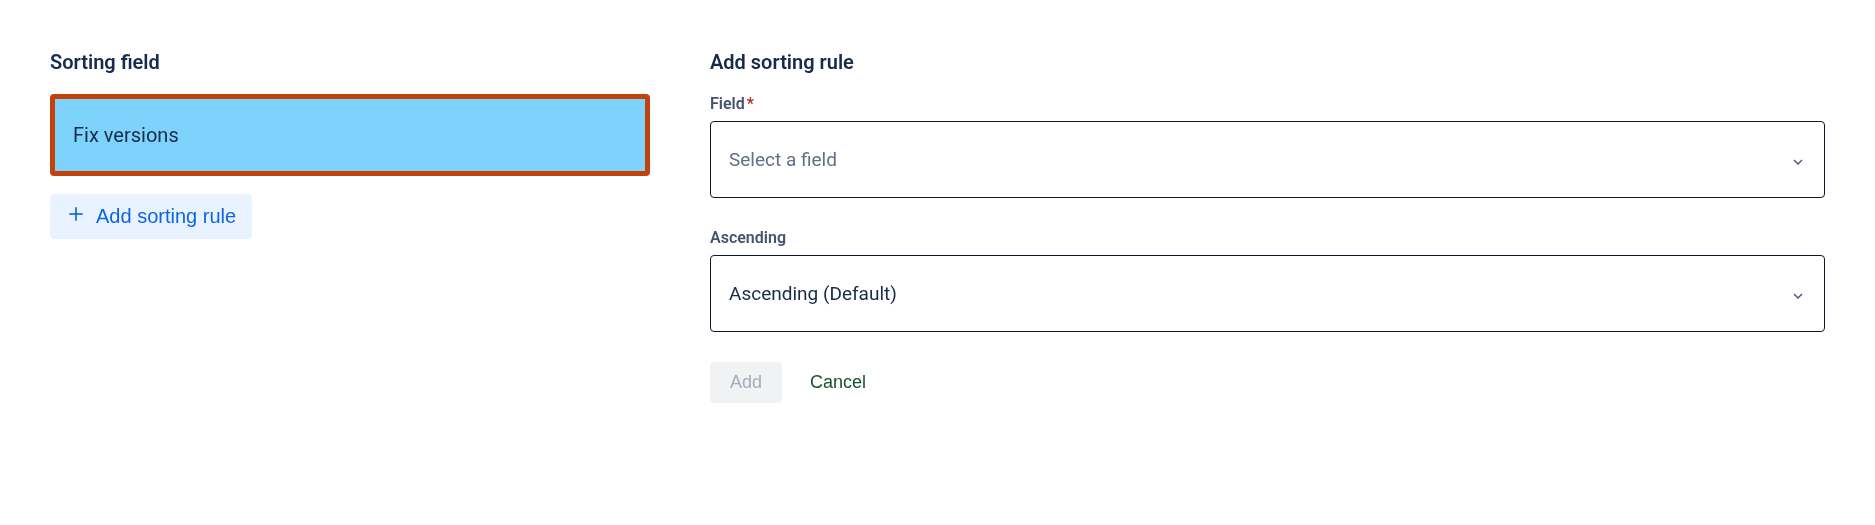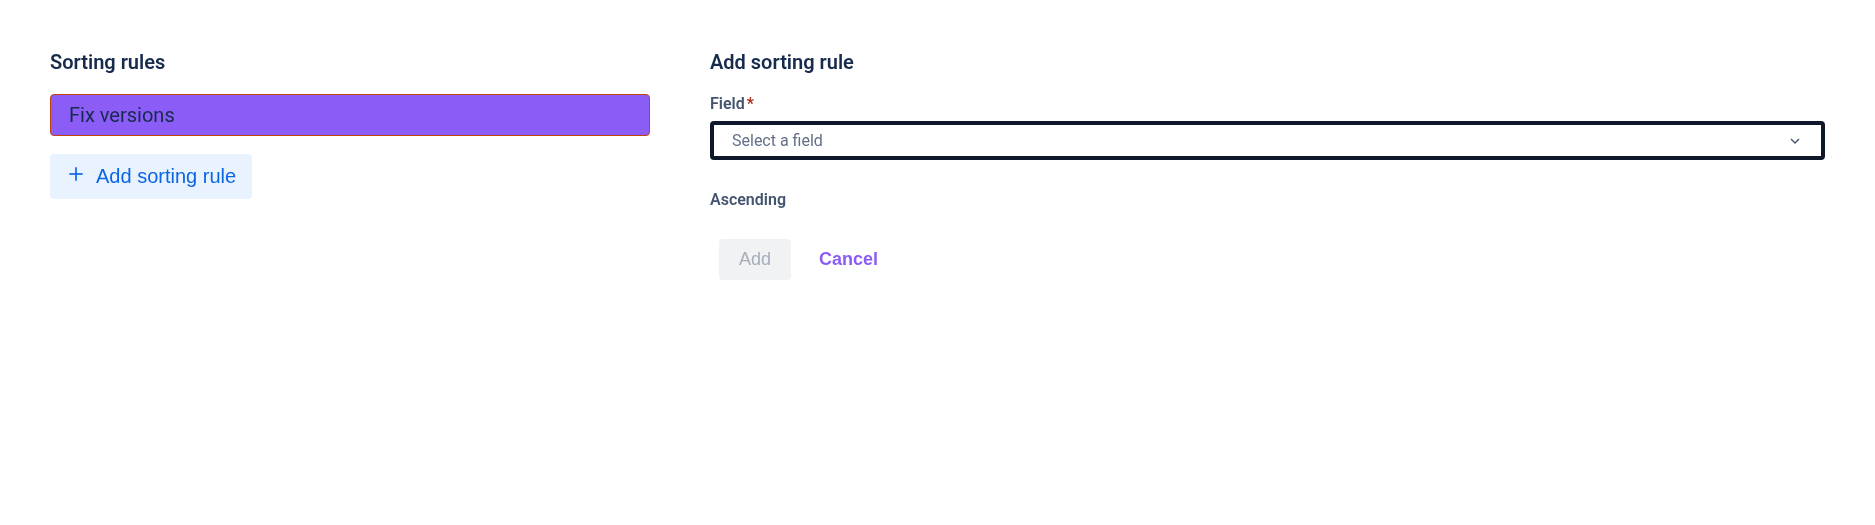--- a/index.html
+++ b/index.html
@@ -26,26 +26,26 @@
       flex: 1;
       min-width: 0;
     }
     .section-heading {
       font-size: 20px;
       font-weight: 600;
       color: #172B4D;
       margin-bottom: 20px;
     }
     .rule-card {
-      border: 1px solid #c2410c;
+      border: 5px solid #c2410c;
       border-radius: 4px;
-      padding: 8px 18px;
+      padding: 24px 18px;
       font-size: 20px;
       color: #172B4D;
-      background: #8b5cf6;
+      background: #7dd3fc;
       margin-bottom: 18px;
     }
     .add-rule-link {
       display: inline-flex;
       align-items: center;
       gap: 10px;
       background: #E9F2FF;
       color: #0C66E4;
       border: none;
       border-radius: 4px;
@@ -71,24 +71,24 @@
       display: block;
     }
     .required-asterisk {
       color: #AE2A19;
       margin-left: 2px;
     }
     .select-control {
       display: flex;
       align-items: center;
       justify-content: space-between;
-      border: 4px solid #0f172a;
+      border: 1px solid #0f172a;
       border-radius: 4px;
-      padding: 6px 18px;
-      font-size: 16px;
+      padding: 26px 18px;
+      font-size: 19px;
       background: #fff;
       cursor: pointer;
       width: 100%;
     }
     .select-placeholder {
       color: #626F86;
     }
     .select-value {
       color: #172B4D;
     }
@@ -102,48 +102,47 @@
       height: 16px;
       stroke: #44546F;
       stroke-width: 2;
       fill: none;
     }
     .actions {
       display: flex;
       align-items: flex-end;
       gap: 24px;
       margin-top: 28px;
-      margin-left: 9px;
     }
     .btn-add {
       background: #F1F2F4;
       color: #A5ADBA;
       border: none;
       border-radius: 4px;
       padding: 10px 20px;
       font-size: 18px;
       font-weight: 500;
       cursor: not-allowed;
     }
     .btn-cancel {
       background: transparent;
-      color: #8b5cf6;
+      color: #14532d;
       border: none;
       font-size: 18px;
-      font-weight: 700;
+      font-weight: 400;
       cursor: pointer;
       padding: 10px 4px;
     }
   </style>
 </head>
 <body>
 
 <div class="container">
   <div class="left-panel">
-    <h2 class="section-heading">Sorting rules</h2>
+    <h2 class="section-heading">Sorting field</h2>
 
     <div class="rule-card">
       <span>Fix versions</span>
     </div>
 
     <button class="add-rule-link">
       <span>
         <svg viewBox="0 0 24 24" fill="none">
             <line x1="12" y1="4" x2="12" y2="20"></line>
             <line x1="4" y1="12" x2="20" y2="12"></line>
@@ -165,20 +164,28 @@
         <span class="chevron">
           <svg viewBox="0 0 24 24">
               <polyline points="6 9 12 15 18 9"></polyline>
             </svg>
         </span>
       </div>
     </div>
 
     <div class="field-group">
       <label class="field-label">Ascending</label>
+      <div class="select-control">
+        <span class="select-value">Ascending (Default)</span>
+        <span class="chevron">
+          <svg viewBox="0 0 24 24">
+              <polyline points="6 9 12 15 18 9"></polyline>
+            </svg>
+        </span>
+      </div>
     </div>
 
     <div class="actions">
       <button class="btn-add" disabled="">Add</button>
       <button class="btn-cancel">Cancel</button>
     </div>
   </div>
 </div>
 
 </body></html>

